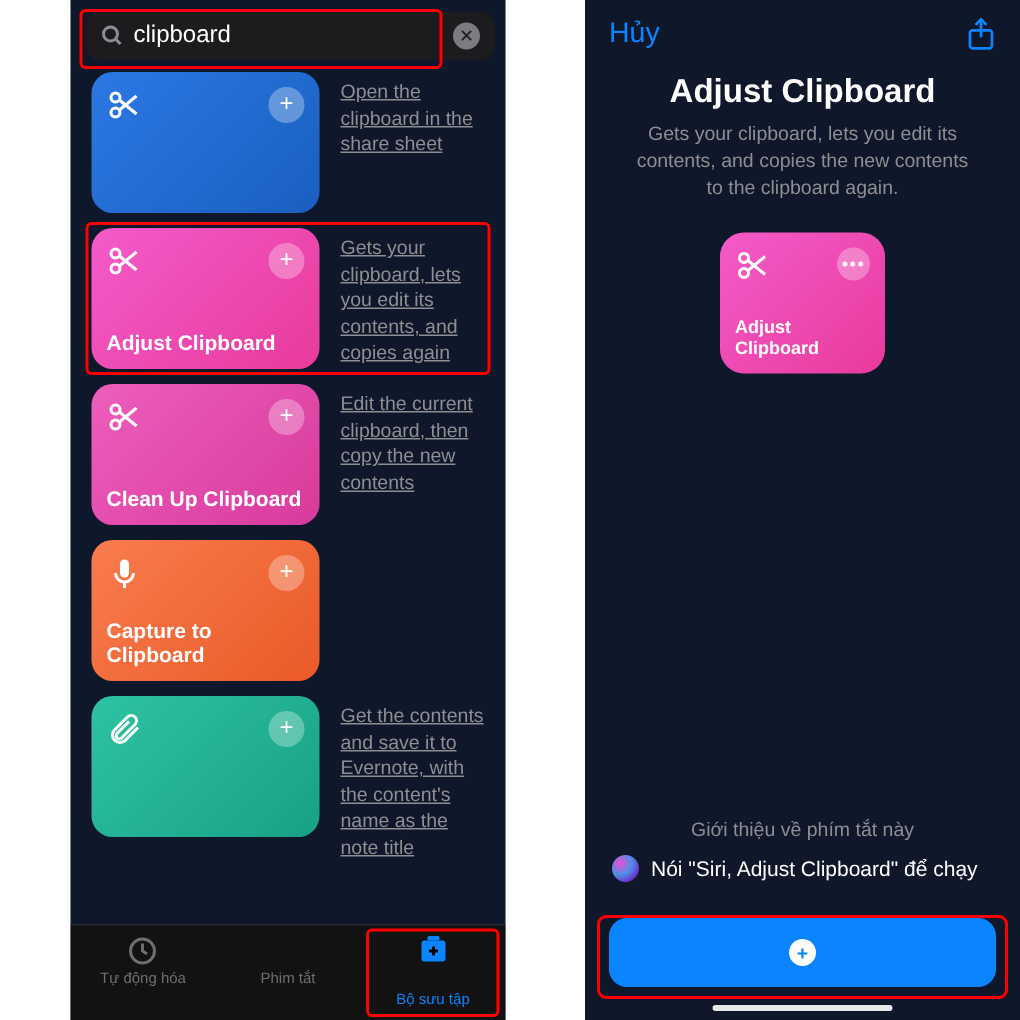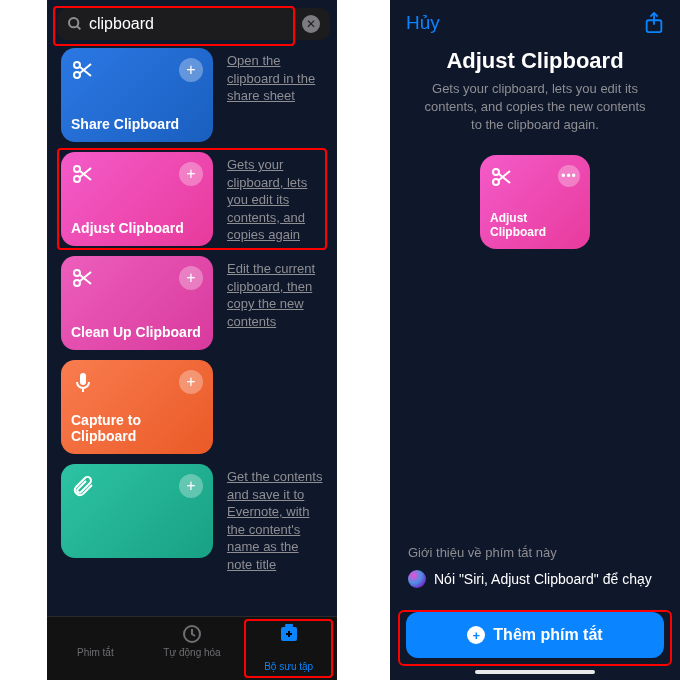--- a/index.html
+++ b/index.html
@@ -33,21 +33,21 @@
 .tab-highlight { position: relative; }
 .tab-highlight::after { content: ''; position: absolute; top: -4px; bottom: -6px; left: 4px; right: 4px; border: 2px solid #ff0000; border-radius: 4px; pointer-events: none; }
 
 .detail-header { display: flex; align-items: center; justify-content: space-between; padding: 12px 16px 6px; }
 .detail-title { text-align: center; color: #fff; font-size: 22px; font-weight: 700; padding: 8px 20px 6px; }
 .detail-sub { text-align: center; color: #8e8e93; font-size: 13px; line-height: 1.4; padding: 0 28px 20px; }
 .preview-tile { width: 110px; height: 94px; border-radius: 16px; background: linear-gradient(135deg, #f45bc9, #e83a9c); margin: 0 auto; padding: 10px; display: flex; flex-direction: column; justify-content: space-between; position: relative; }
 .preview-dots { position: absolute; top: 10px; right: 10px; width: 22px; height: 22px; border-radius: 50%; background: rgba(255,255,255,0.3); display: flex; align-items: center; justify-content: center; color: #fff; font-size: 12px; letter-spacing: 1px; }
 .spacer { flex: 1; }
 .intro-section { padding: 0 18px 10px; }
-.intro-label { color: #8e8e93; font-size: 13px; margin-bottom: 10px; }
+.intro-label { color: #8e8e93; font-size: 13px; margin-bottom: 10px; text-align: center; }
 .siri-row { display: flex; align-items: center; gap: 8px; color: #fff; font-size: 14px; margin-bottom: 14px; }
 .siri-orb { width: 18px; height: 18px; border-radius: 50%; background: radial-gradient(circle at 30% 30%, #ec4fda, #4a90e2 45%, #6e3bd6 70%, #1b1b1b 100%); }
 .add-btn-wrap { position: relative; padding: 0 16px 12px; }
 .add-btn-wrap::after { content: ''; position: absolute; inset: -2px 8px 4px 8px; border: 2px solid #ff0000; border-radius: 6px; pointer-events: none; }
 .add-btn { width: 100%; background: #0a84ff; color: #fff; border: none; border-radius: 12px; padding: 14px 0; font-size: 16px; font-weight: 600; display: flex; align-items: center; justify-content: center; gap: 8px; }
 .plus-circ { width: 18px; height: 18px; border-radius: 50%; background: #fff; color: #0a84ff; display: inline-flex; align-items: center; justify-content: center; font-size: 13px; font-weight: 700; }
 .home-indicator { width: 120px; height: 4px; background: #fff; border-radius: 3px; margin: 0 auto 6px; opacity: 0.9; }
 .share-icon { width: 20px; height: 22px; }
 svg { display: block; }
 </style>
@@ -71,21 +71,20 @@
   <div class="results">
     <div class="result-row">
       <div class="tile bg-blue">
         <svg class="tile-icon" viewBox="0 0 24 24" fill="none" stroke="#fff" stroke-width="2">
             <circle cx="6" cy="7" r="3"></circle>
             <circle cx="6" cy="17" r="3"></circle>
             <line x1="9" y1="9" x2="20" y2="18"></line>
             <line x1="9" y1="15" x2="20" y2="6"></line>
           </svg>
         <div class="tile-plus">+</div>
-        <div class="tile-title">Share Clipboard</div>
       </div>
       <div class="result-desc">Open the clipboard in the share sheet</div>
     </div>
 
     <div class="result-row row-highlight">
       <div class="tile bg-pink1">
         <svg class="tile-icon" viewBox="0 0 24 24" fill="none" stroke="#fff" stroke-width="2">
             <circle cx="6" cy="7" r="3"></circle>
             <circle cx="6" cy="17" r="3"></circle>
             <line x1="9" y1="9" x2="20" y2="18"></line>
@@ -129,31 +128,31 @@
             <path d="M21 11l-9 9a5 5 0 01-7-7l9-9a3.5 3.5 0 015 5l-9 9a2 2 0 01-3-3l8-8"></path>
           </svg>
         <div class="tile-plus">+</div>
       </div>
       <div class="result-desc">Get the contents and save it to Evernote, with the content's name as the note title</div>
     </div>
   </div>
 
   <div class="tabbar">
     <div class="tab-item">
-      <svg class="tab-icon" viewBox="0 0 28 22" fill="#6e6e73">
-          <path d="M6 2l8 9-8 9 8-9 8 9-8-9 8-9-8 9z"></path>
-        </svg>
-      <span>Phim tắt</span>
-    </div>
-    <div class="tab-item">
       <svg class="tab-icon" viewBox="0 0 28 22" fill="none" stroke="#6e6e73" stroke-width="2">
           <circle cx="14" cy="11" r="8"></circle>
           <path d="M14 6v5l3 2"></path>
         </svg>
       <span>Tự động hóa</span>
+    </div>
+    <div class="tab-item">
+      <svg class="tab-icon" viewBox="0 0 28 22" fill="#6e6e73">
+          <path d="M6 2l8 9-8 9 8-9 8 9-8-9 8-9-8 9z"></path>
+        </svg>
+      <span>Phim tắt</span>
     </div>
     <div class="tab-item active tab-highlight">
       <svg class="tab-icon" viewBox="0 0 28 22" fill="#0a84ff">
           <rect x="6" y="4" width="16" height="14" rx="2"></rect>
           <rect x="10" y="1" width="8" height="3" rx="1"></rect>
           <line x1="14" y1="8" x2="14" y2="14" stroke="#000" stroke-width="2"></line>
           <line x1="11" y1="11" x2="17" y2="11" stroke="#000" stroke-width="2"></line>
         </svg>
       <span>Bộ sưu tập</span>
     </div>
@@ -188,17 +187,16 @@
     <div class="intro-label">Giới thiệu về phím tắt này</div>
     <div class="siri-row">
       <div class="siri-orb"></div>
       <span>Nói "Siri, Adjust Clipboard" để chạy</span>
     </div>
   </div>
 
   <div class="add-btn-wrap">
     <button class="add-btn">
       <span class="plus-circ">+</span>
-      <span>Thêm phím tắt</span>
     </button>
   </div>
   <div class="home-indicator"></div>
 </div>
 
 </body></html>

